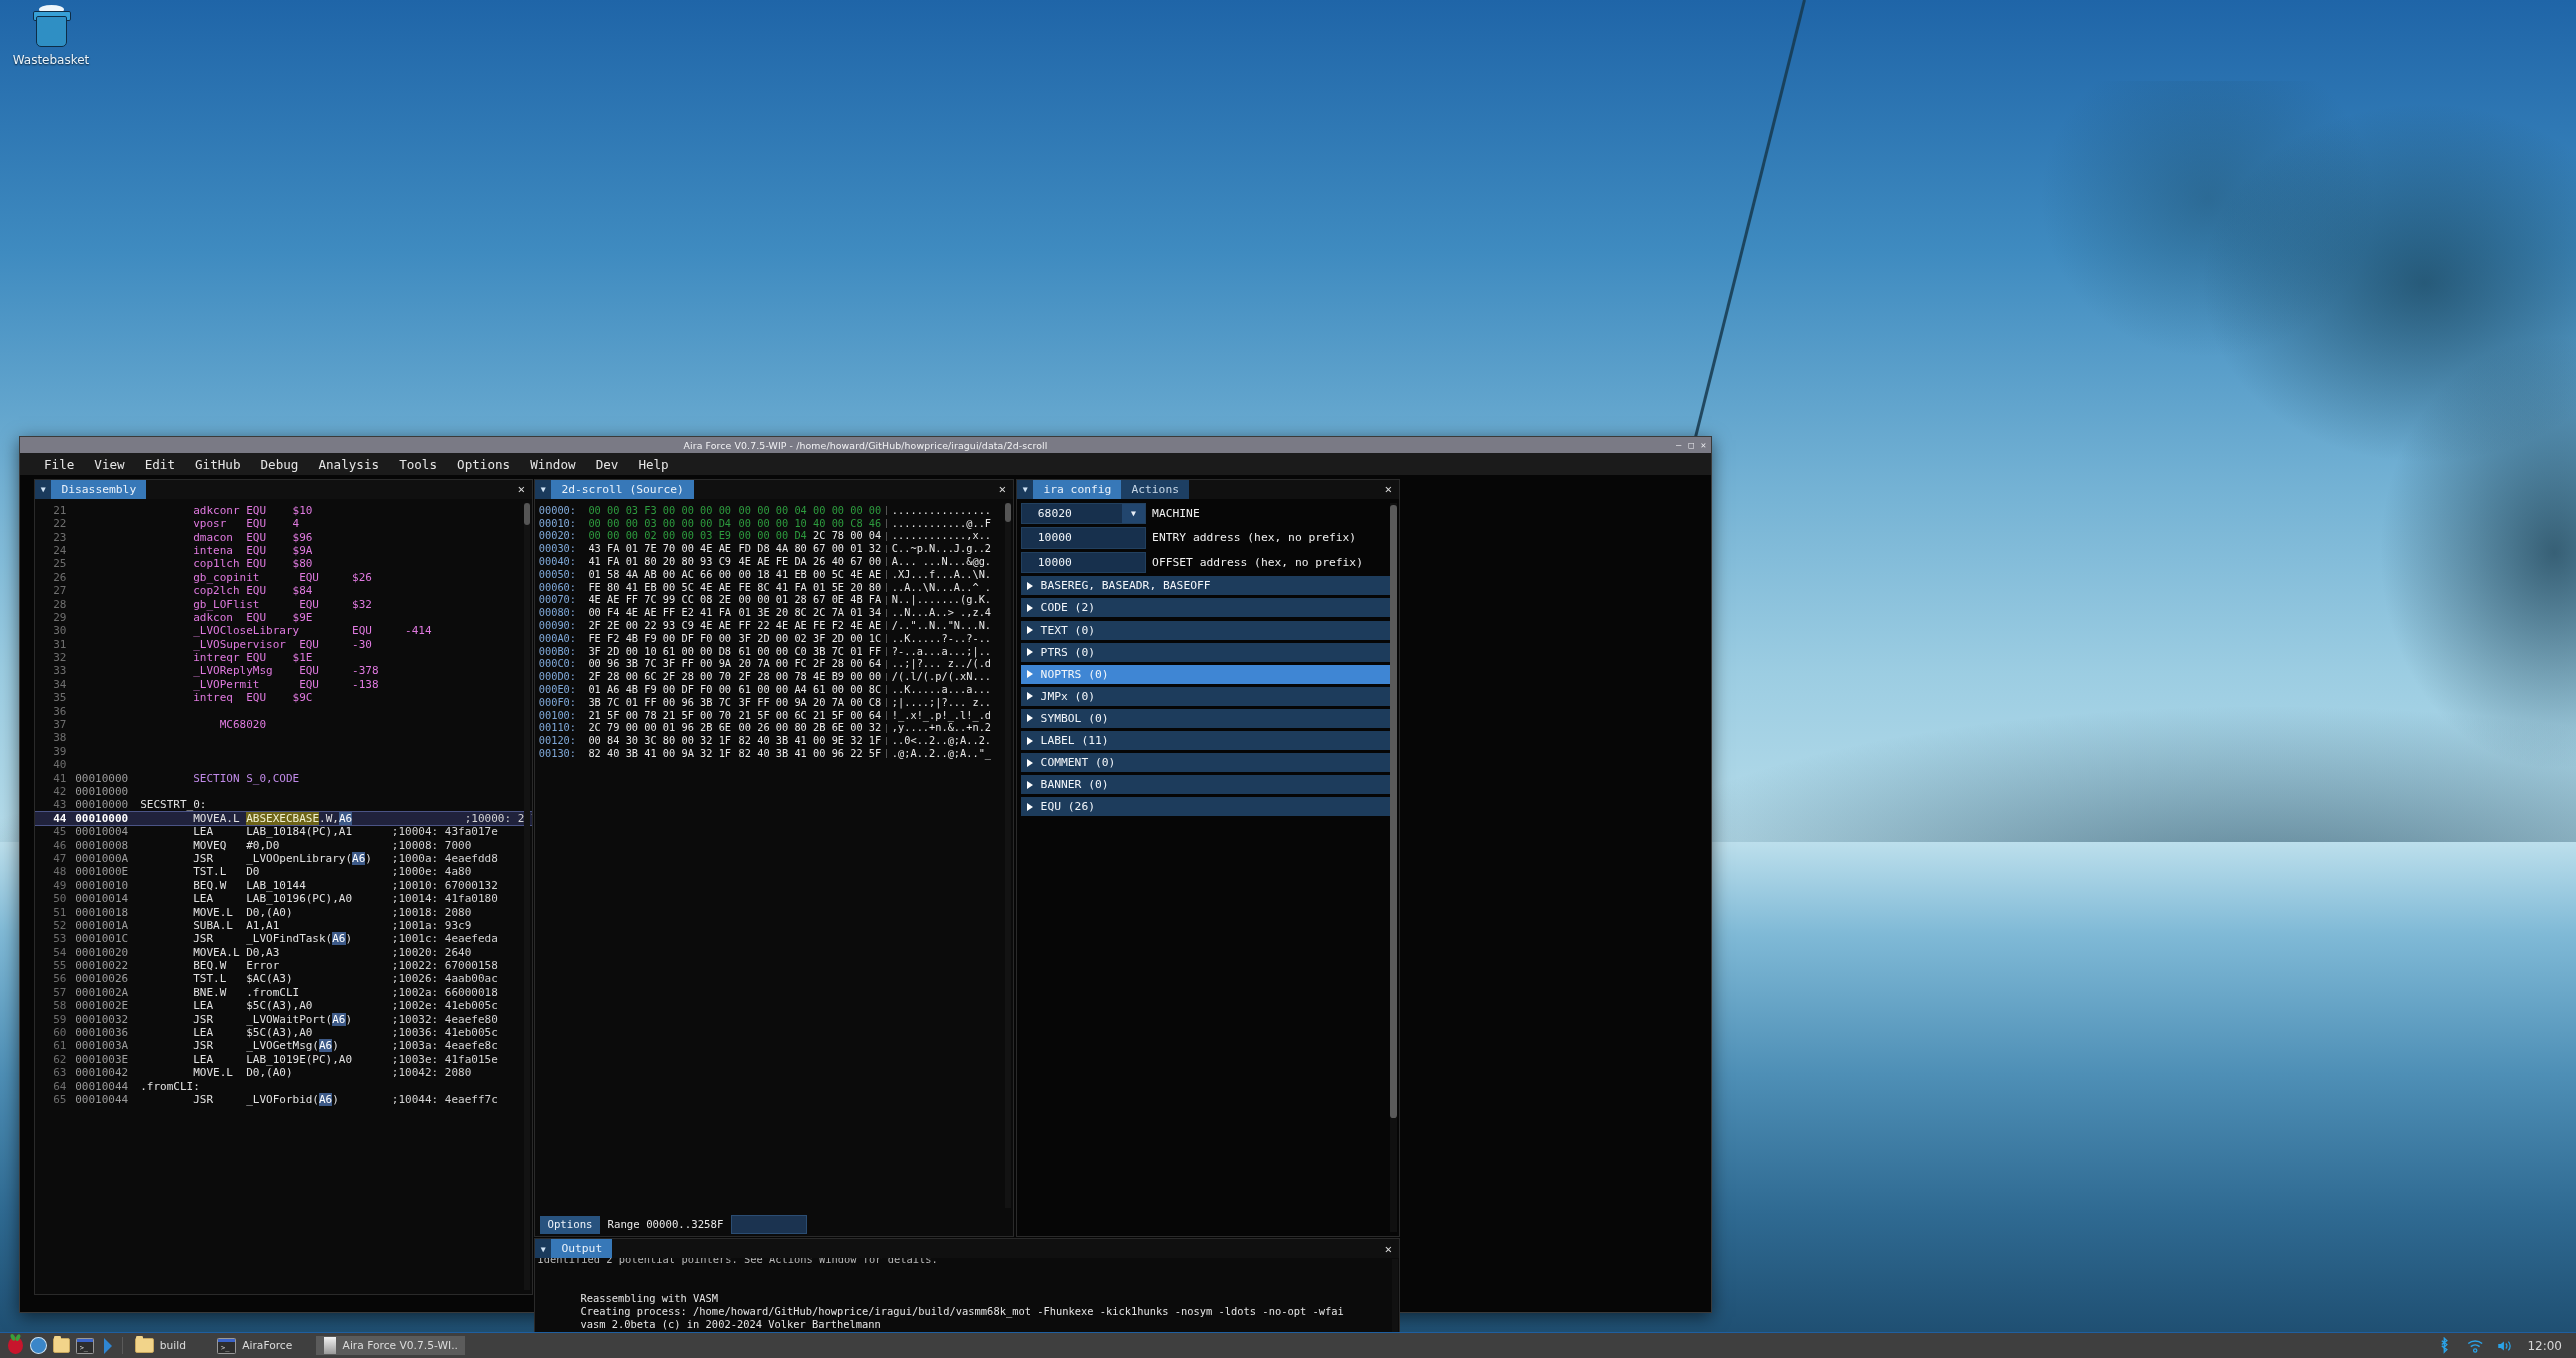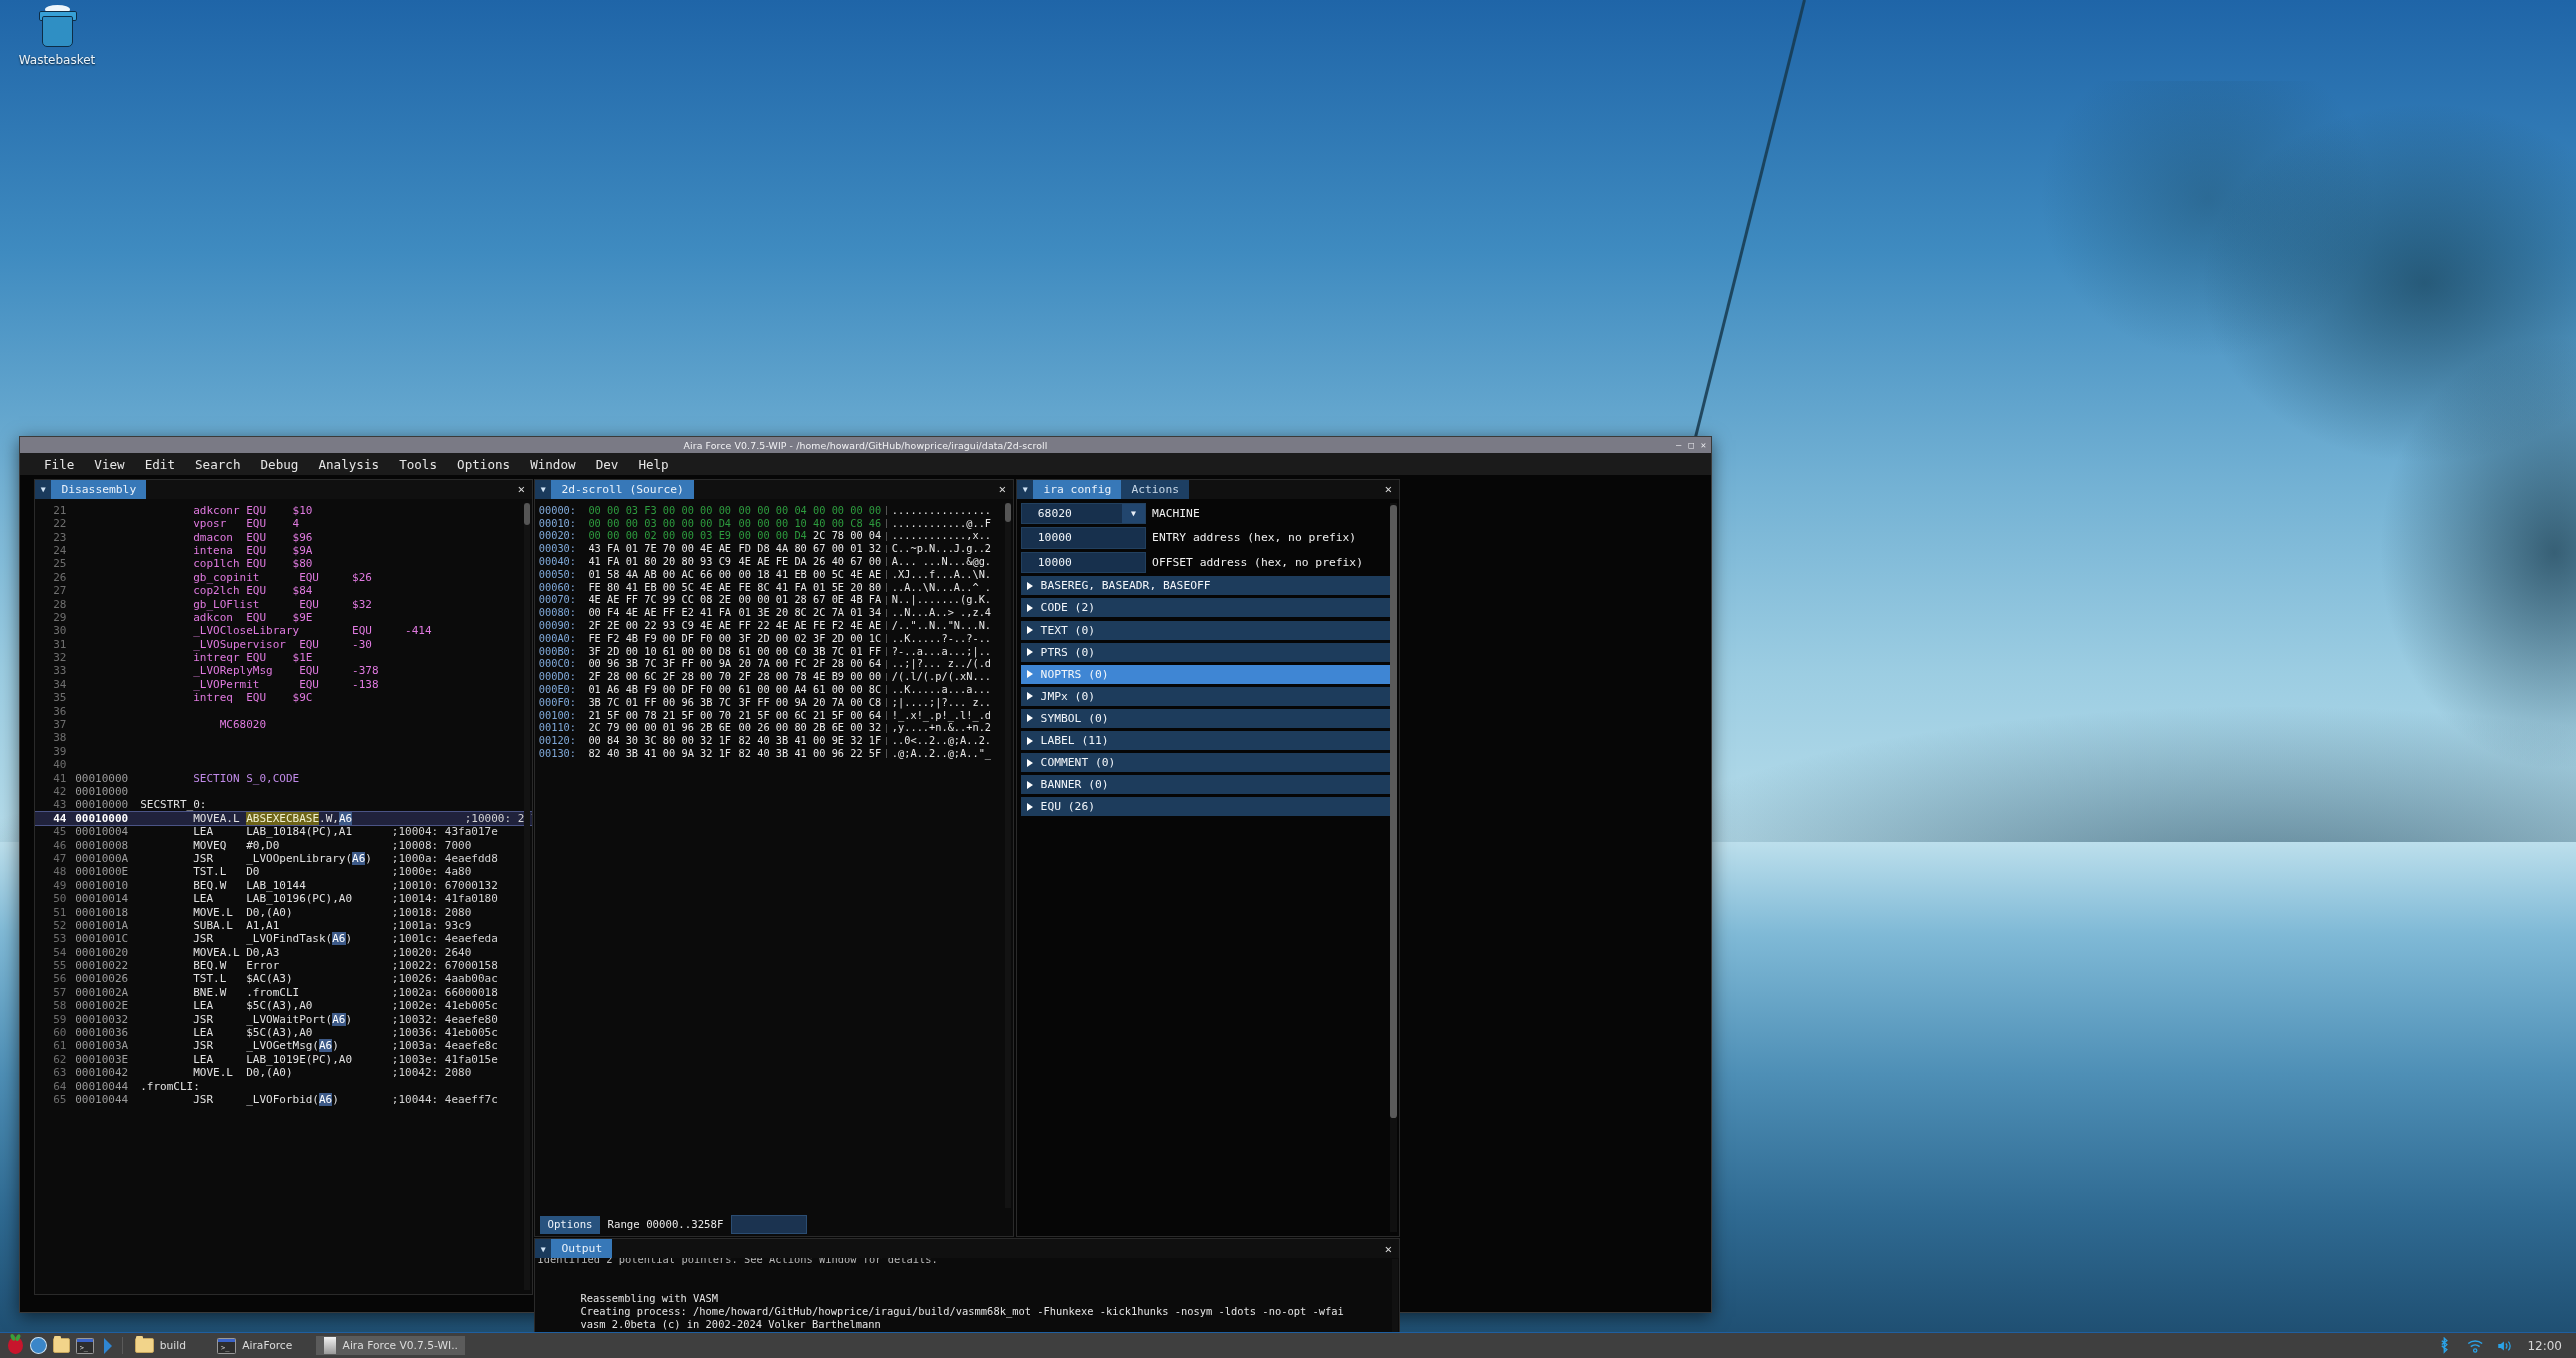--- a/index.html
+++ b/index.html
@@ -29,21 +29,21 @@
   .wp-hat{position:absolute;left:14%;top:60%;width:88px;height:33px;
     background:#24506b;border-radius:50% 50% 46% 46%/85% 85% 18% 18%;opacity:.9;}
   .wp-figure{position:absolute;left:26%;top:66%;width:34px;height:75px;
     background:#1d4762;border-radius:14px 14px 3.8px 3.8px;opacity:.85;}
   .wp-reflect{position:absolute;left:38%;top:70%;width:18%;height:26%;
     background:radial-gradient(ellipse 189px 138px at 50% 0%, rgba(20,60,84,.38) 0%, rgba(20,60,84,0) 72%);}
   .wp-glow{position:absolute;left:8%;top:30%;width:36%;height:34%;
     background:radial-gradient(ellipse 403px 201px at 50% 50%, rgba(200,230,244,.30) 0%, rgba(200,230,244,0) 70%);}
 
   
-  .desk-icon{position:absolute;left:10px;top:3.8px;width:94px;text-align:center;}
+  .desk-icon{position:absolute;left:4px;top:3.8px;width:94px;text-align:center;}
   .bin{width:47px;height:47px;margin:0 auto;position:relative;}
   .bin-body{position:absolute;left:8.8px;top:12.6px;width:29px;height:29px;
     background:#2f8fc4;border:1.9px solid #0d2d47;border-radius:1.9px 1.9px 5px 5px;}
   .bin-lid{position:absolute;left:5px;top:7.5px;width:36px;height:7.5px;
     background:#37a0d6;border:1.9px solid #0d2d47;border-radius:1.9px;}
   .bin-trash{position:absolute;left:11.3px;top:1.3px;width:25px;height:8.8px;
     background:#eef6fb;border-radius:50%;}
   .desk-icon-label{color:#eaf4fb;font-size:12px;margin-top:1.9px;
     text-shadow:0 0.6px 1.9px rgba(0,0,0,.75);font-family:"DejaVu Sans",sans-serif;}
 
@@ -204,21 +204,21 @@
       <span>–</span>
       <span>□</span>
       <span>✕</span>
     </div>
   </div>
 
   <div class="menubar" id="menubar">
       <div class="menu-item">File</div>
       <div class="menu-item">View</div>
       <div class="menu-item">Edit</div>
-      <div class="menu-item">Search</div>
+      <div class="menu-item">GitHub</div>
       <div class="menu-item">Debug</div>
       <div class="menu-item">Analysis</div>
       <div class="menu-item">Tools</div>
       <div class="menu-item">Options</div>
       <div class="menu-item">Window</div>
       <div class="menu-item">Dev</div>
       <div class="menu-item">Help</div>
     </div>
 
   <div class="workspace">

